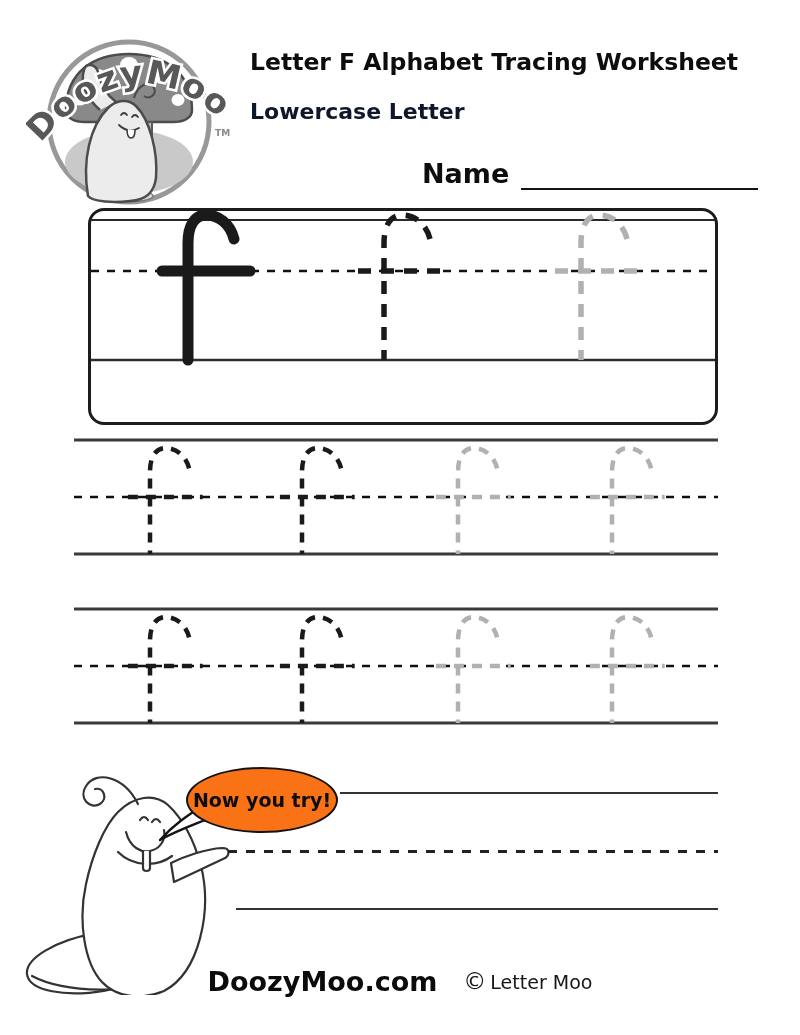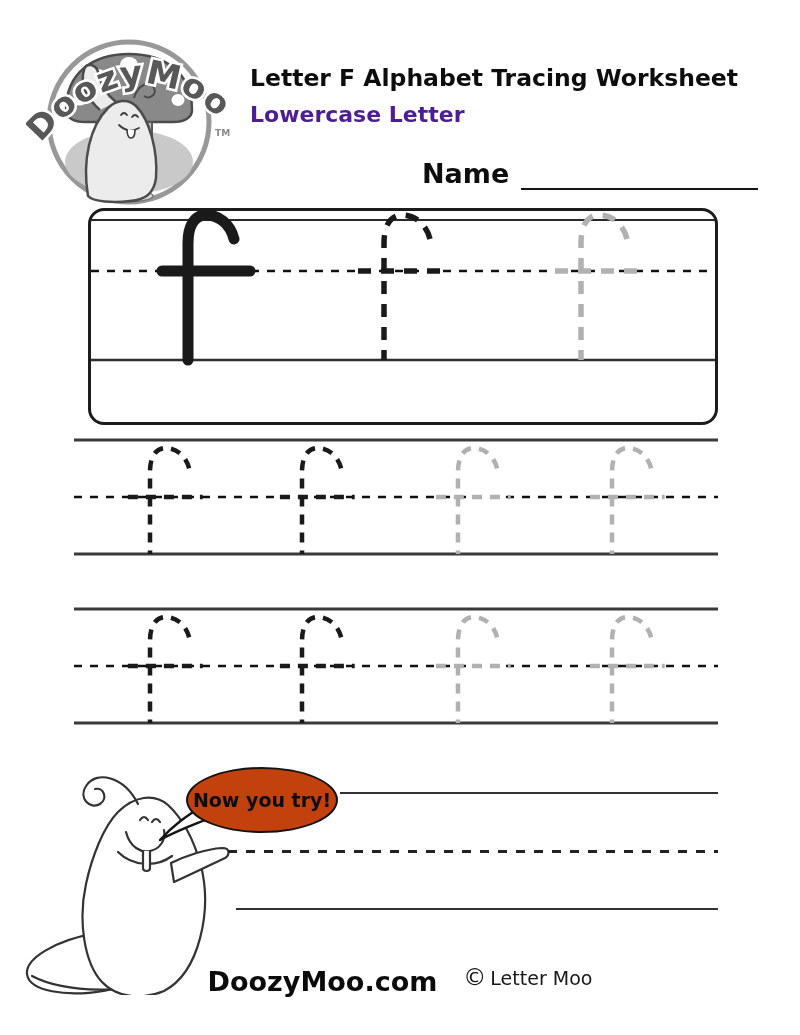--- a/index.html
+++ b/index.html
@@ -7,23 +7,23 @@
   body { font-family:"DejaVu Sans", sans-serif; color:#111; }
 
   .page { position:relative; width:800px; height:1035px; background:#fff; overflow:hidden; }
 
   
   .logo-wrap { position:absolute; left:26px; top:10px; width:205px; height:195px; }
   .logo-text { font-family:"DejaVu Sans", sans-serif; font-weight:bold; font-size:33px;
                fill:#585858; stroke:#ffffff; stroke-width:5px; paint-order:stroke; letter-spacing:1px; }
   .logo-tm { font-size:9px; fill:#8a8a8a; font-weight:bold; }
 
-  .titles { position:absolute; left:250px; top:64px; width:520px; }
+  .titles { position:absolute; left:250px; top:48px; width:520px; }
   .title1 { font-size:23.5px; font-weight:bold; color:#0d0d0d; white-space:nowrap; }
-  .title2 { font-size:22px; font-weight:bold; color:#4c1d95; margin-top:10px; }
+  .title2 { font-size:22px; font-weight:bold; color:#0f172a; margin-top:23px; }
 
   .name-row { position:absolute; left:422px; top:158px; width:336px; display:flex; align-items:flex-end; }
   .name-label { font-size:27px; font-weight:bold; color:#0d0d0d; line-height:1.2; }
   .name-line { flex:1; margin-left:12px; border-bottom:2.6px solid #151515; height:30px; }
 
   
   .example-box { position:absolute; left:88px; top:208px; width:630px; height:217px;
                  border:3px solid #1c1c1c; border-radius:16px; background:#fff; }
   .example-box svg { position:absolute; left:0; top:0; }
 
@@ -34,32 +34,32 @@
 
   
   .practice-row { position:absolute; left:74px; width:644px; height:118px; }
   .row-1 { top:438px; }
   .row-2 { top:607px; }
 
   
   .char-svg { position:absolute; left:22px; top:760px; z-index:0; }
   .bubble-tail { position:absolute; left:158px; top:798px; z-index:1; }
   .speech-bubble { position:absolute; left:186px; top:767px; width:152px; height:66px;
-                   background:#c2410c; border:2.6px solid #131313; border-radius:50%;
+                   background:#f97316; border:2.6px solid #131313; border-radius:50%;
                    display:flex; align-items:center; justify-content:center; z-index:2;
                    font-size:19px; font-weight:bold; color:#0d0d0d; }
 
   .bline-solid-1 { position:absolute; left:340px; top:792px; width:378px; border-top:2.8px solid #333; }
   .bline-dashed  { position:absolute; left:228px; top:850px; width:490px; height:3px;
                    background:repeating-linear-gradient(90deg,#222 0 9px,transparent 9px 18px); }
   .bline-solid-2 { position:absolute; left:236px; top:908px; width:482px; border-top:2.8px solid #333; }
 
   
   .footer { position:absolute; left:0; top:966px; width:100%; display:flex;
-            justify-content:center; align-items:flex-start; gap:26px; }
+            justify-content:center; align-items:center; gap:26px; }
   .footer-site { font-size:27px; font-weight:bold; color:#0b0b0b; }
   .footer-copy { font-size:19px; color:#171717; display:flex; align-items:center; gap:4px; }
   .copy-symbol { font-size:23px; line-height:1; }
 </style>
 </head>
 <body>
 
 <div class="page">
 
   <div class="logo-wrap">

